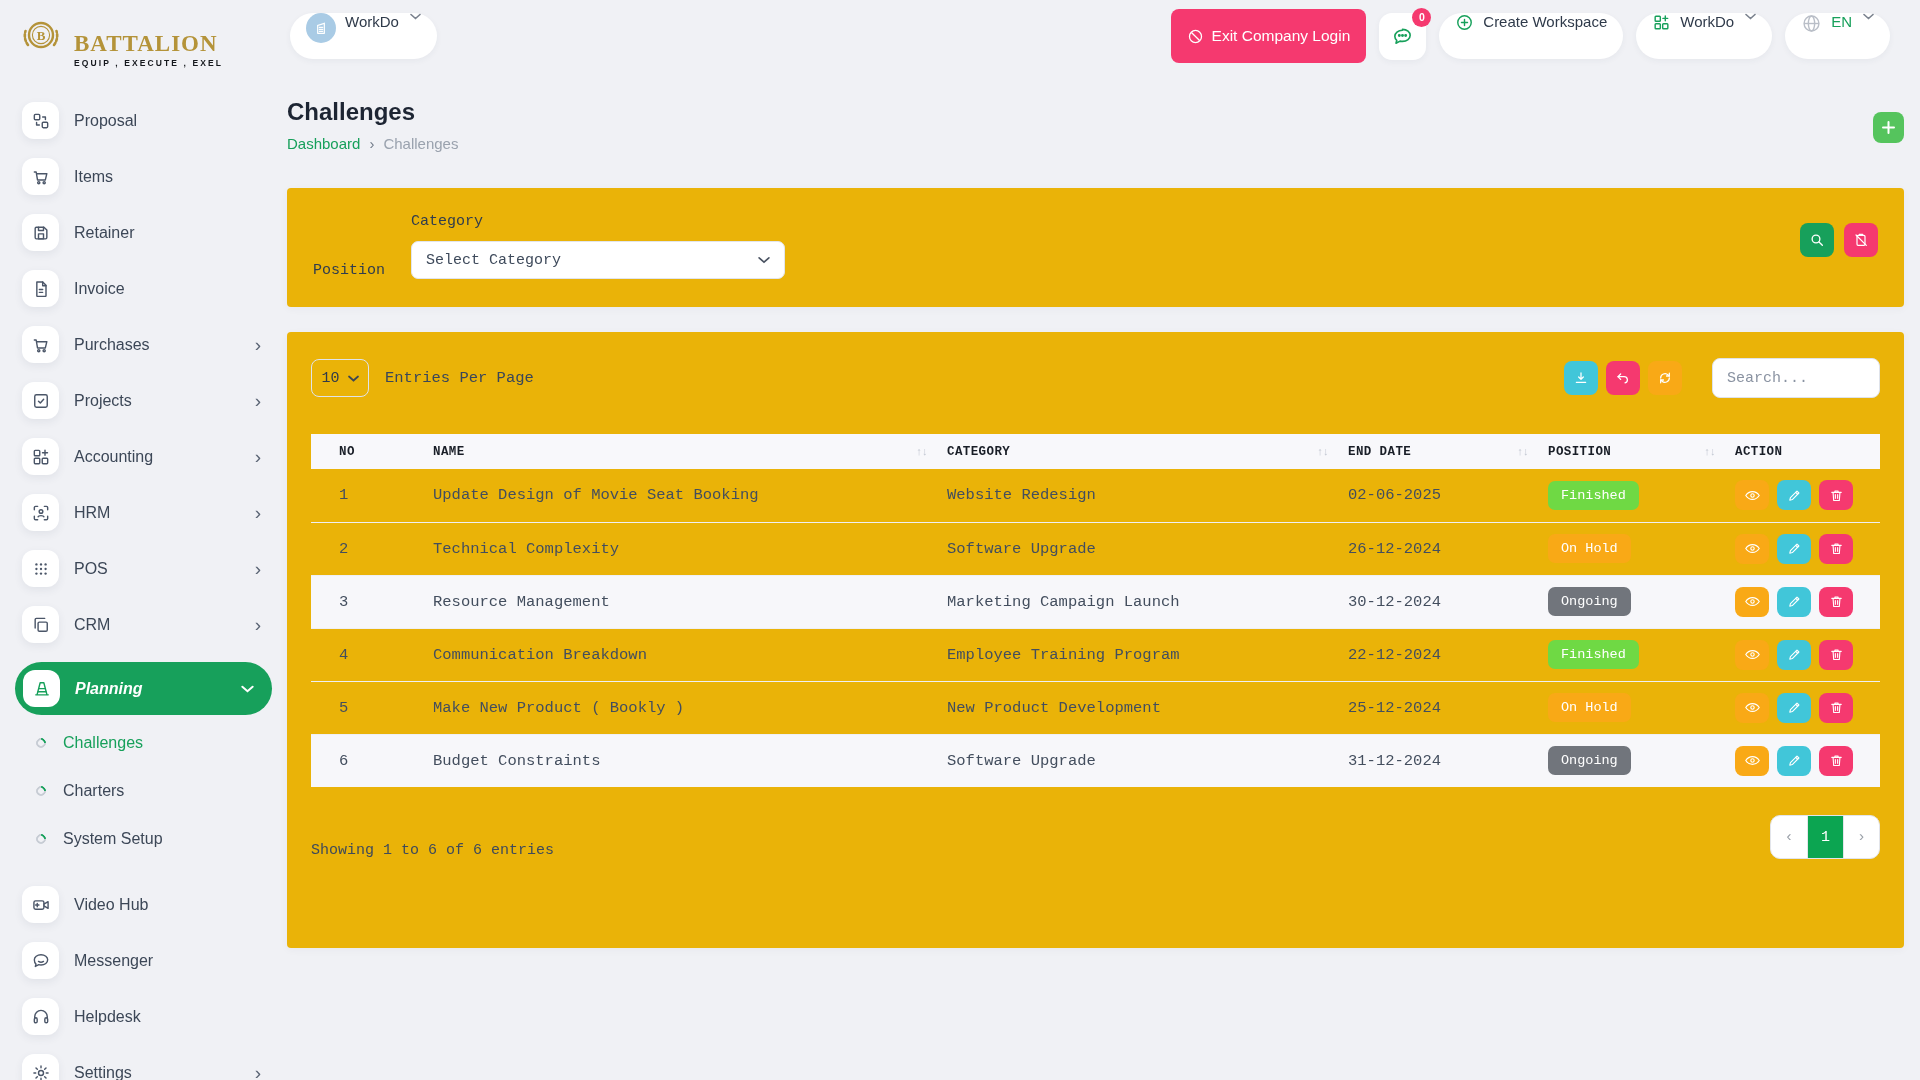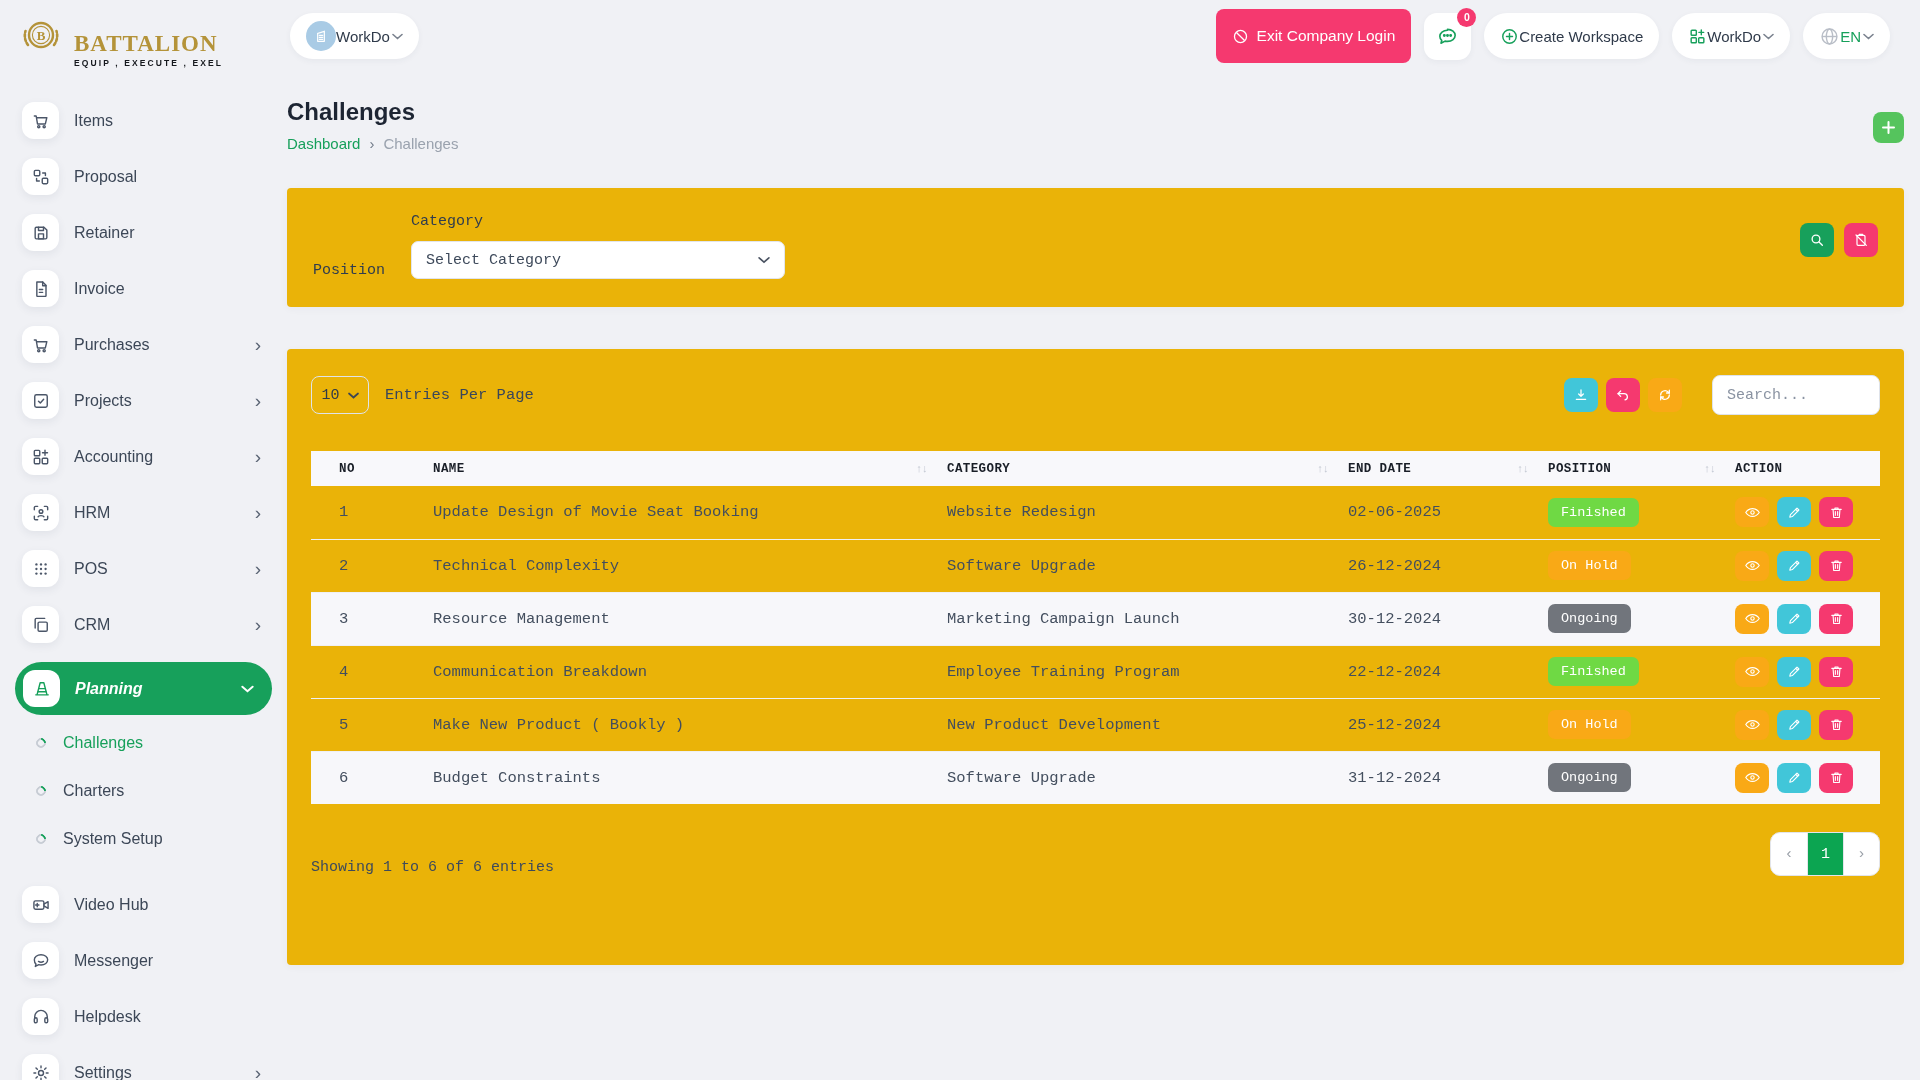--- a/index.html
+++ b/index.html
@@ -7,21 +7,21 @@
   body { background:#f0f1f5; font-family:"Liberation Sans", sans-serif; color:#39465a; }
   svg { display:block; }
 
   
   .topbar { position:absolute; top:0; left:0; right:0; height:72px; display:flex; align-items:center; padding:0 30px 0 18px; }
   .topbar-left { width:272px; display:flex; align-items:center; }
   .logo { display:flex; align-items:center; gap:10px; }
   .logo-text { display:flex; flex-direction:column; }
   .logo-name { font-family:"Liberation Serif", serif; font-weight:bold; font-size:23px; letter-spacing:1px; color:#b49339; line-height:1;margin-top:28px; }
   .logo-tag { font-size:8.5px; font-weight:bold; letter-spacing:2.1px; color:#15181d; margin-top:3px; }
-  .pill { background:#fff; border-radius:24px; height:46px; display:flex; align-items:center; padding:0 16px; box-shadow:0 2px 6px rgba(40,50,80,.05); font-size:15px; color:#2f3a4a; }
+  .pill { background:#fff; border-radius:24px; height:46px; display:flex; align-items:flex-start; gap:9px; padding:0 16px; box-shadow:0 2px 6px rgba(40,50,80,.05); font-size:15px; color:#2f3a4a; }
   .ws-avatar { width:30px; height:30px; border-radius:50%; background:#a9cbe5; display:flex; align-items:center; justify-content:center; }
   .topbar-right { margin-left:auto; display:flex; align-items:center; gap:13px; }
   .exit-btn { background:#f5396f; color:#fff; border:none; border-radius:8px; height:54px; padding:0 16px; display:flex; align-items:center; gap:8px; font-size:15.5px; font-family:inherit; cursor:pointer; }
   .icon-sq { position:relative; width:47px; height:47px; background:#fff; border-radius:13px; display:flex; align-items:center; justify-content:center; box-shadow:0 2px 6px rgba(40,50,80,.05); cursor:pointer; }
   .msg-badge { position:absolute; top:-5px; right:-5px; min-width:19px; height:19px; border-radius:10px; background:#f5396f; color:#fff; font-size:10.5px; font-weight:bold; display:flex; align-items:center; justify-content:center; padding:0 5px; }
   .chev { margin-left:2px; }
   .lang-code { color:#17a05b; font-size:15px; }
 
   
   .sidebar { position:absolute; top:72px; left:0; width:287px; bottom:0; padding:30px 22px 0 22px; overflow:hidden; }
@@ -52,21 +52,21 @@
   .card { background:#eab308; border-radius:4px; box-shadow:0 2px 8px rgba(40,50,80,.04);font-family:Liberation Mono, monospace; }
   .filter-card { margin-top:36px; padding:25px 26px 28px 26px; display:flex; align-items:flex-end; gap:26px; }
   .field { display:flex; flex-direction:column; gap:11px; }
   .field-label { font-size:15px; color:#2f3c4e; }
   .select { width:374px; height:38px; border:1px solid #e2e5ec; border-radius:7px; display:flex; align-items:center; justify-content:space-between; padding:0 14px; font-size:15px; color:#3e4a5b; cursor:pointer; background:#fff; }
   .filter-actions { margin-left:auto; display:flex; gap:10px; align-self:flex-start; margin-top:10px; }
   .sq-btn { width:34px; height:34px; border:none; border-radius:8px; display:flex; align-items:center; justify-content:center; color:#fff; cursor:pointer; }
   .btn-green { background:#17a05b; } .btn-pink { background:#f5396f; }
   .btn-teal { background:#41c6d9; } .btn-orange { background:#f9a916; }
 
-  .table-card { margin-top:42px; padding:26px 24px 20px 24px; min-height:616px; }
+  .table-card { margin-top:25px; padding:26px 24px 20px 24px; min-height:616px; }
   .table-toolbar { display:flex; align-items:center; }
   .perpage { width:58px; height:38px; border:1px solid #dfe3ea; border-radius:8px; display:flex; align-items:center; justify-content:center; gap:8px; font-size:15px; color:#2f3a4a; cursor:pointer; }
   .perpage-label { margin-left:16px; font-size:15.5px; color:#39465a; }
   .toolbar-right { margin-left:auto; display:flex; gap:8px; align-items:center; }
   .search-input { width:168px; height:40px; border:1px solid #dfe3ea; border-radius:8px; margin-left:22px; padding:0 14px; font-size:15px; color:#3e4a5b; font-family:inherit; outline:none; }
   .search-input::placeholder { color:#8a93a2; }
 
   table { width:100%; border-collapse:collapse; table-layout:fixed; margin-top:36px; }
   thead th { background:#f8f8fb; height:35px; text-align:left; font-size:12.5px; letter-spacing:.4px; color:#191e27; font-weight:bold; padding-right:20px; }
   th .th-inner { display:flex; align-items:center; }
@@ -188,37 +188,37 @@
       </span>
     </div>
   </div>
 </div>
 
 <div class="sidebar">
 
   <div class="side-item">
     <span class="side-tile">
       <svg width="20" height="20" viewBox="0 0 24 24" fill="none" stroke="currentColor" stroke-width="1.7" stroke-linecap="round" stroke-linejoin="round">
+          <rect x="4" y="4" width="6.5" height="6.5" rx="1.3"></rect>
+          <rect x="13.5" y="13.5" width="6.5" height="6.5" rx="1.3"></rect>
+          <path d="M14 7.2h3.3v3M10 16.8H6.7v-3"></path>
+        </svg>
+    </span>
+    <span class="side-label">Proposal</span>
+  </div>
+
+  <div class="side-item">
+    <span class="side-tile">
+      <svg width="20" height="20" viewBox="0 0 24 24" fill="none" stroke="currentColor" stroke-width="1.7" stroke-linecap="round" stroke-linejoin="round">
           <path d="M4 6h2.2l1.6 9.5h9.4l1.8-7.5H7"></path>
           <circle cx="9.3" cy="18.8" r="1.3"></circle>
           <circle cx="15.8" cy="18.8" r="1.3"></circle>
         </svg>
     </span>
     <span class="side-label">Items</span>
-  </div>
-
-  <div class="side-item">
-    <span class="side-tile">
-      <svg width="20" height="20" viewBox="0 0 24 24" fill="none" stroke="currentColor" stroke-width="1.7" stroke-linecap="round" stroke-linejoin="round">
-          <rect x="4" y="4" width="6.5" height="6.5" rx="1.3"></rect>
-          <rect x="13.5" y="13.5" width="6.5" height="6.5" rx="1.3"></rect>
-          <path d="M14 7.2h3.3v3M10 16.8H6.7v-3"></path>
-        </svg>
-    </span>
-    <span class="side-label">Proposal</span>
   </div>
 
   <div class="side-item">
     <span class="side-tile">
       <svg width="20" height="20" viewBox="0 0 24 24" fill="none" stroke="currentColor" stroke-width="1.7" stroke-linecap="round" stroke-linejoin="round">
           <path d="M5 6.5A1.5 1.5 0 0 1 6.5 5h9L19 8.5v9a1.5 1.5 0 0 1-1.5 1.5h-11A1.5 1.5 0 0 1 5 17.5z"></path>
           <path d="M9 5v4h6V5"></path>
           <rect x="9" y="13" width="6" height="6"></rect>
         </svg>
     </span>

